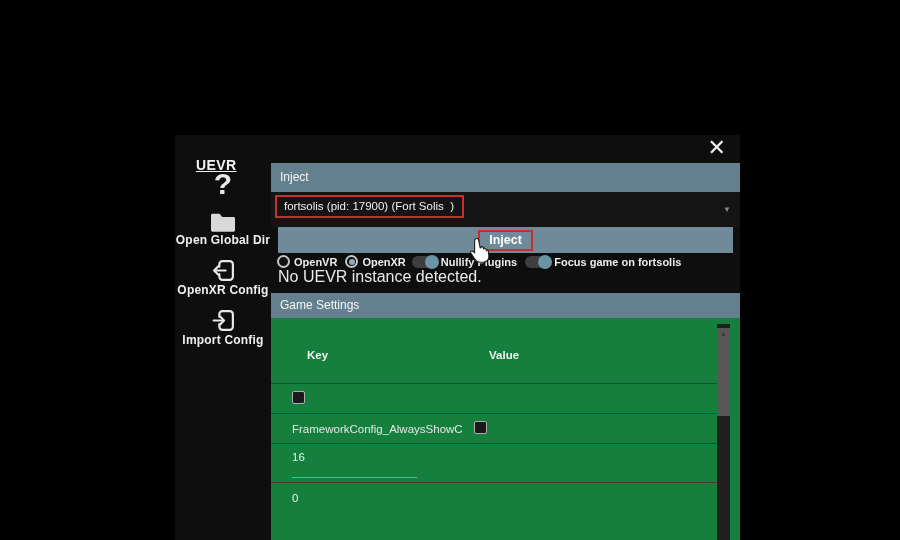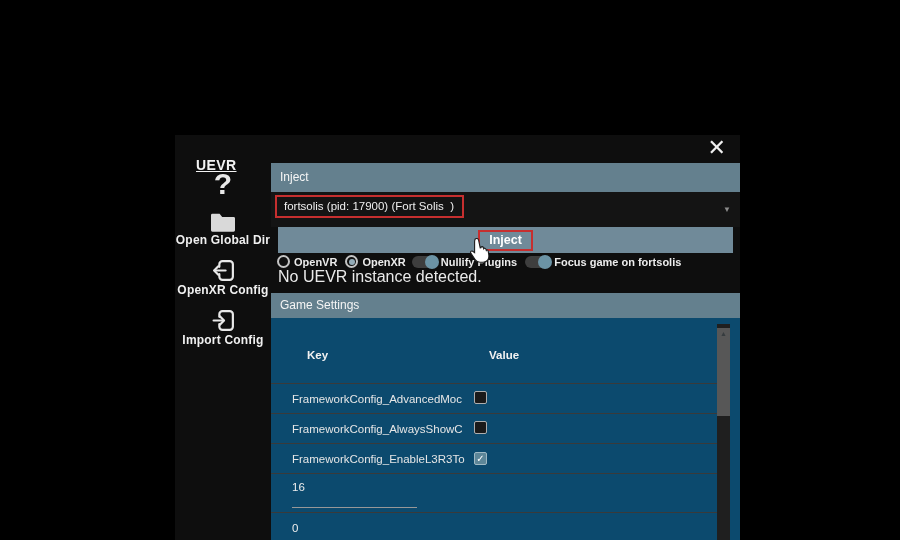--- a/index.html
+++ b/index.html
@@ -47,21 +47,21 @@
   .opt-label { margin-left:4px; }
   .toggle { width:26px; height:12px; background:#3e3e3e; border-radius:7px; position:relative;
             display:inline-block; }
   .toggle .knob { position:absolute; right:-1px; top:-1px; width:14px; height:14px;
                   border-radius:50%; background:#6b93a5; }
   .gap8 { margin-left:8px; } .gap6 { margin-left:6px; } .gap3 { margin-left:3px; }
 
   .status-text { position:absolute; top:105px; left:7px; font-size:16px; color:#eaeaea; }
 
   
-  .table { position:absolute; top:155px; left:0; width:469px; height:222px; background:#0c4a6e;
+  .table { position:absolute; top:155px; left:0; width:469px; height:222px; background:#15803d;
            overflow:hidden; }
   .thead { position:relative; height:65px; }
   .th { position:absolute; top:31px; font-size:11.5px; font-weight:bold; color:#f2f2f2; }
   .th.key { left:36px; } .th.value { left:218px;text-align:right; }
   .rows { width:446px; }
   .trow { display:grid; grid-template-columns:182px 1fr; padding-left:21px; height:30px;
           border-top:1px solid #3a3a3a; align-items:center; }
   .trow.tall { height:39px; }
   .tkey { font-size:11.5px; color:#e6e6e6; white-space:nowrap; overflow:hidden; }
   .tval { font-size:11.5px; color:#eeeeee; }
@@ -157,30 +157,25 @@
 
     <div class="bar settings">Game Settings</div>
 
     <div class="table">
       <div class="thead">
         <span class="th key">Key</span>
         <span class="th value">Value</span>
       </div>
       <div class="rows">
           <div class="trow">
-            <div class="tkey">FrameworkConfig_AdvancedMoc</div>
             <div class="tval"><span class="checkbox"></span></div>
           </div>
           <div class="trow">
             <div class="tkey">FrameworkConfig_AlwaysShowC</div>
             <div class="tval"><span class="checkbox"></span></div>
-          </div>
-          <div class="trow">
-            <div class="tkey">FrameworkConfig_EnableL3R3To</div>
-            <div class="tval"><span class="checkbox checked">✓</span></div>
           </div>
           <div class="trow tall">
             <div class="tval"><span class="text-input">16</span></div>
           </div>
           <div class="trow">
             <div class="tval"><span class="num-val">0</span></div>
           </div>
         </div>
       <div class="scrollbar">
         <div class="scroll-thumb">

